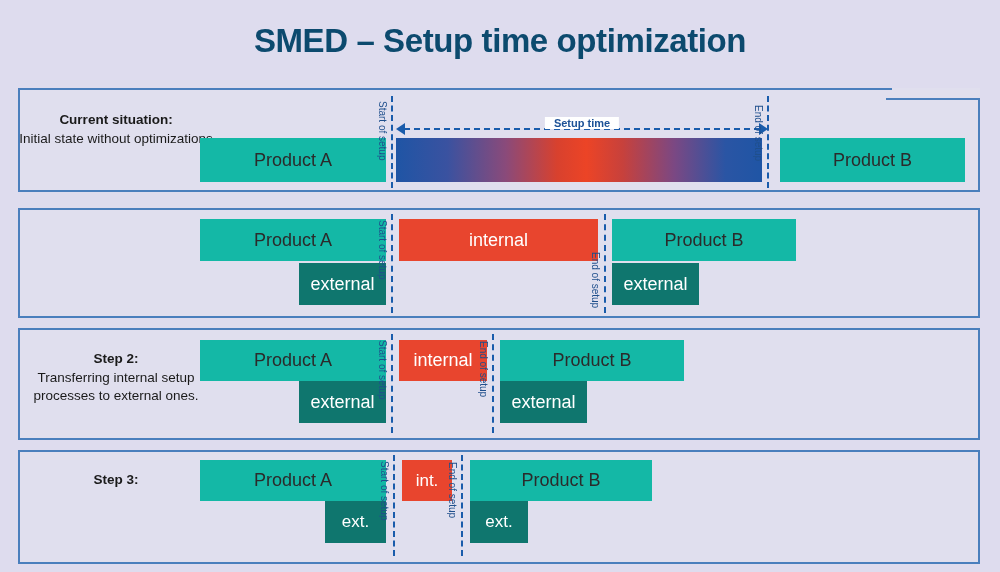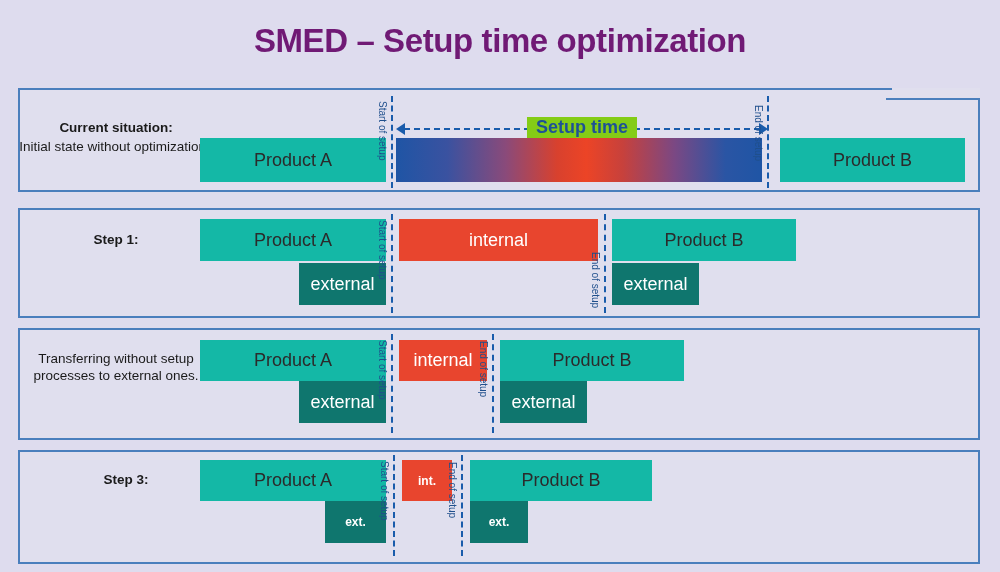--- a/index.html
+++ b/index.html
@@ -11,21 +11,21 @@
     position:relative;
   }
   .stage{position:absolute;left:0;top:0;width:1000px;height:572px;}
 
   
   .title{
     position:absolute;left:0;top:22px;width:1000px;
     text-align:center;
     font-size:33px;
     font-weight:bold;
-    color:#701a75;
+    color:#0c4a6e;
     letter-spacing:-0.4px;
     font-family:"Liberation Sans", sans-serif;
   }
 
   
   .row{
     position:absolute;
     left:18px;
     width:962px;
     border:2px solid #4a7fbd;
@@ -72,21 +72,21 @@
     display:flex;
     align-items:center;
     justify-content:center;
     font-size:18px;
     color:#1a1a1a;
     white-space:nowrap;
   }
   .bar.yellow{background:#14b8a6;color:#2b2b2b;}
   .bar.blue{background:#0f766e;color:#ffffff;}
   .bar.red{background:#e8452e;color:#ffffff;}
-  .bar.small{font-size:12px;font-weight:bold;}
+  .bar.small{font-size:17px;}
   .bar.grad{
     background:linear-gradient(90deg,
       #1f55a5 0%,
       #3a52a0 14%,
       #8a4a7a 30%,
       #d8412e 44%,
       #ec4426 52%,
       #c7413c 62%,
       #7b4883 76%,
       #2a55a4 90%,
@@ -120,39 +120,39 @@
   }
   .setup-arrow .head-l,.setup-arrow .head-r{
     position:absolute;top:1px;width:0;height:0;
     border-top:6px solid transparent;
     border-bottom:6px solid transparent;
   }
   .setup-arrow .head-l{left:0;border-right:9px solid #1a5cab;}
   .setup-arrow .head-r{right:0;border-left:9px solid #1a5cab;}
   .setup-arrow .txt{
     position:absolute;top:-5px;left:50%;transform:translateX(-50%);
-    background:#84cc16;
+    background:#ffffff;
     padding:0 9px;
-    font-size:18px;font-weight:bold;color:#1d5196;
+    font-size:11px;font-weight:bold;color:#1d5196;
     white-space:nowrap;
   }
 </style>
 </head>
 <body>
 
 <div class="stage">
 
   <div class="title">SMED – Setup time optimization</div>
 
   <div class="row" id="row-0"></div>
   <div class="topline-a"></div>
   <div class="topline-b"></div>
   <div class="topline-c"></div>
 
-  <div class="caption" style="left:18px;top:111px;margin-top:8px;">
+  <div class="caption" style="left:18px;top:111px;">
     <span class="hdr">Current situation:</span>
     <span class="sub">Initial state without optimizations</span>
   </div>
 
   <div class="setup-arrow" style="left:396px;top:122px;width:372px;">
     <div class="line"></div>
     <div class="head-l"></div>
     <div class="head-r"></div>
     <div class="txt">Setup time</div>
   </div>
@@ -162,54 +162,54 @@
   <div class="bar yellow" style="left:780px;top:138px;width:185px;height:44px;">Product B</div>
 
   <div class="marker" style="left:391px;top:96px;height:92px;"></div>
   <div class="marker-label" style="left:388px;top:101px;">Start of setup</div>
   <div class="marker" style="left:767px;top:96px;height:92px;"></div>
   <div class="marker-label" style="left:764px;top:105px;">End of setup</div>
 
   <div class="row" id="row-1"></div>
 
   <div class="caption" style="left:18px;top:231px;">
-    <span class="hdr">Step 1:</span>
   </div>
 
   <div class="bar yellow" style="left:200px;top:219px;width:186px;height:42px;">Product A</div>
   <div class="bar blue" style="left:299px;top:263px;width:87px;height:42px;">external</div>
   <div class="bar red" style="left:399px;top:219px;width:199px;height:42px;">internal</div>
   <div class="bar yellow" style="left:612px;top:219px;width:184px;height:42px;">Product B</div>
   <div class="bar blue" style="left:612px;top:263px;width:87px;height:42px;">external</div>
 
   <div class="marker" style="left:391px;top:214px;height:99px;"></div>
   <div class="marker-label" style="left:388px;top:220px;">Start of setup</div>
   <div class="marker" style="left:604px;top:214px;height:99px;"></div>
   <div class="marker-label" style="left:601px;top:252px;">End of setup</div>
 
   <div class="row" id="row-2"></div>
 
   <div class="caption" style="left:18px;top:350px;">
-    <span class="sub">Transferring without setup processes to external ones.</span>
+    <span class="hdr">Step 2:</span>
+    <span class="sub">Transferring internal setup processes to external ones.</span>
   </div>
 
   <div class="bar yellow" style="left:200px;top:340px;width:186px;height:41px;">Product A</div>
   <div class="bar blue" style="left:299px;top:381px;width:87px;height:42px;">external</div>
   <div class="bar red" style="left:399px;top:340px;width:88px;height:41px;">internal</div>
   <div class="bar yellow" style="left:500px;top:340px;width:184px;height:41px;">Product B</div>
   <div class="bar blue" style="left:500px;top:381px;width:87px;height:42px;">external</div>
 
   <div class="marker" style="left:391px;top:334px;height:99px;"></div>
   <div class="marker-label" style="left:388px;top:340px;">Start of setup</div>
   <div class="marker" style="left:492px;top:334px;height:99px;"></div>
   <div class="marker-label" style="left:489px;top:341px;">End of setup</div>
 
   <div class="row" id="row-3"></div>
 
-  <div class="caption" style="left:28px;top:471px;">
+  <div class="caption" style="left:18px;top:471px;">
     <span class="hdr">Step 3:</span>
   </div>
 
   <div class="bar yellow" style="left:200px;top:460px;width:186px;height:41px;">Product A</div>
   <div class="bar blue small" style="left:325px;top:501px;width:61px;height:42px;">ext.</div>
   <div class="bar red small" style="left:402px;top:460px;width:50px;height:41px;">int.</div>
   <div class="bar yellow" style="left:470px;top:460px;width:182px;height:41px;">Product B</div>
   <div class="bar blue small" style="left:470px;top:501px;width:58px;height:42px;">ext.</div>
 
   <div class="marker" style="left:393px;top:455px;height:101px;"></div>

